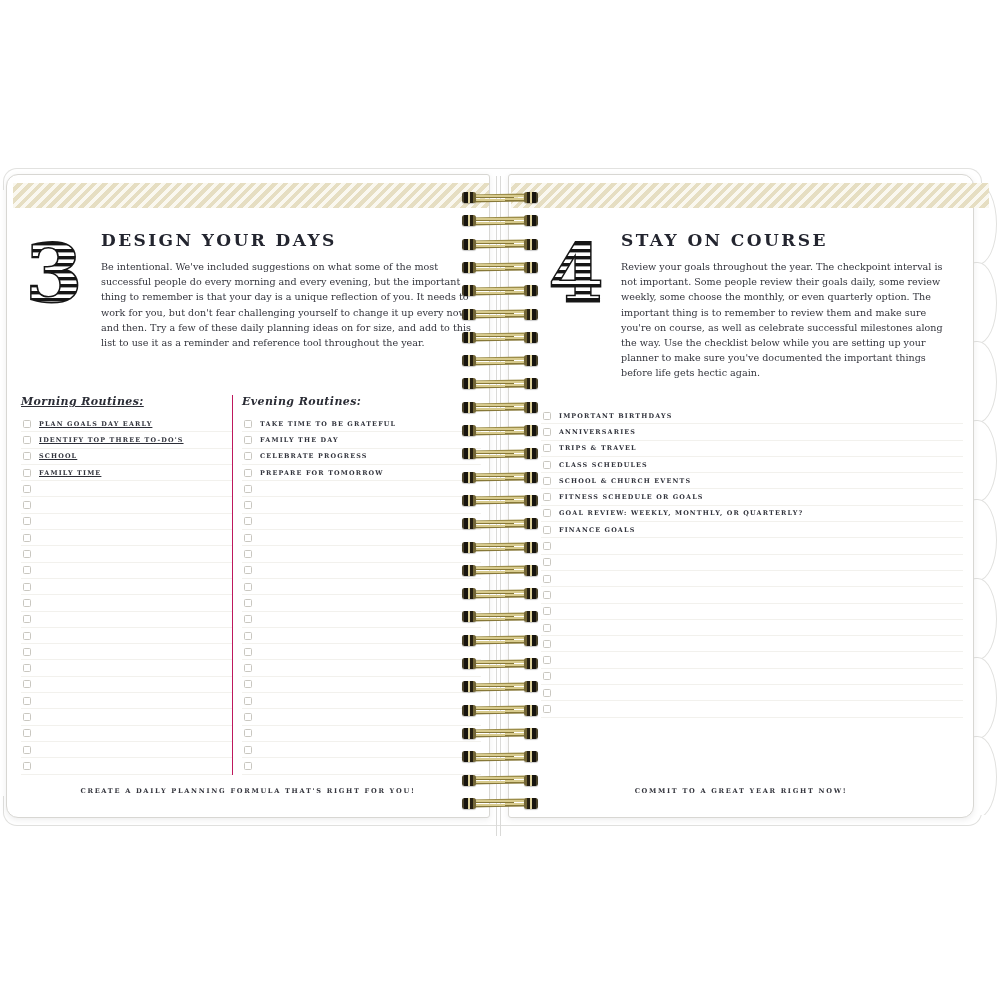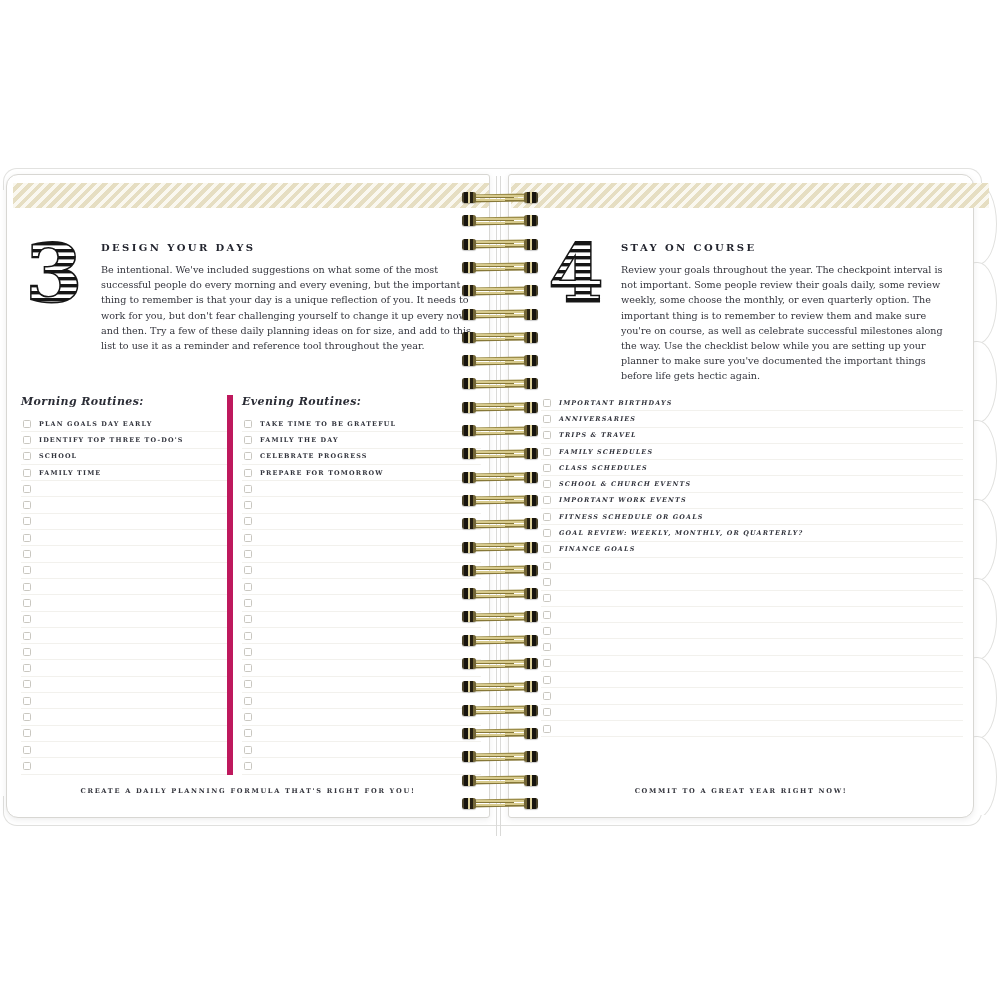--- a/index.html
+++ b/index.html
@@ -39,35 +39,35 @@
 
   
   .page-head{position:relative;display:flex;align-items:flex-start;z-index:2;}
   .page-left  .page-head{padding:50px 18px 0 12px;}
   .page-right .page-head{padding:50px 14px 0 34px;}
   .numeral{flex:none;}
   .page-left  .numeral{width:82px;}
   .page-right .numeral{width:78px;}
   .numeral svg{display:block;margin-top:10px;}
   .head-text{flex:1;padding-top:5px;}
-  .title{margin:12px 0 9px 0;font-size:10px;font-weight:700;letter-spacing:2.4px;color:#23252f;}
+  .title{margin:0 0 9px 0;font-size:17px;font-weight:700;letter-spacing:2.4px;color:#23252f;}
   .intro{margin:0;font-size:9.6px;line-height:15.2px;color:#34353d;}
   .page-left  .intro{max-width:372px;}
   .page-right .intro{max-width:356px;}
 
   
   .columns{position:absolute;left:14px;right:8px;top:220px;display:flex;z-index:2;}
-  .col1{width:212px;border-right:6px solid #be185d;}
+  .col1{width:212px;border-right:1px solid #be185d;text-decoration:underline;}
   .col2{flex:1;padding-left:9px;}
   .routines{font-style:italic;font-weight:700;font-size:11px;letter-spacing:0.4px;color:#2b2d36;height:21px;}
   .row{height:16.3px;display:flex;align-items:center;border-bottom:1px solid #f2f1ed;}
   .cb{width:8px;height:8px;border:1px solid var(--cb-border);border-radius:1.5px;
     margin:0 8px 0 2px;flex:none;background:#fff;}
   .lbl{font-size:6.4px;font-weight:700;letter-spacing:1.15px;color:#30323b;white-space:nowrap;}
-  .right-rows{position:absolute;left:32px;right:10px;top:220px;z-index:2;font-style:italic;}
+  .right-rows{position:absolute;left:32px;right:10px;top:233px;z-index:2;}
 
   .footer{position:absolute;left:0;right:0;bottom:22px;text-align:center;
     font-size:6.6px;font-weight:700;letter-spacing:1.7px;color:#33343c;z-index:2;}
 
   
   .binding{position:absolute;left:460px;top:192px;width:80px;height:630px;z-index:4;}
   .seam{position:absolute;left:36px;top:-16px;height:660px;width:5px;
     border-left:1px solid #dadad8;border-right:1px solid #dadad8;}
   .coil{position:absolute;left:2px;width:76px;height:11px;}
   .wire{position:absolute;left:9px;right:9px;top:1.5px;height:8px;transform:rotate(-1.2deg);
@@ -335,33 +335,25 @@
         <div class="row">
           <span class="cb"></span>
           <span class="lbl">ANNIVERSARIES</span>
         </div>
         <div class="row">
           <span class="cb"></span>
           <span class="lbl">TRIPS &amp; TRAVEL</span>
         </div>
         <div class="row">
           <span class="cb"></span>
-          <span class="lbl">FAMILY SCHEDULES</span>
-        </div>
-        <div class="row">
-          <span class="cb"></span>
           <span class="lbl">CLASS SCHEDULES</span>
         </div>
         <div class="row">
           <span class="cb"></span>
           <span class="lbl">SCHOOL &amp; CHURCH EVENTS</span>
-        </div>
-        <div class="row">
-          <span class="cb"></span>
-          <span class="lbl">IMPORTANT WORK EVENTS</span>
         </div>
         <div class="row">
           <span class="cb"></span>
           <span class="lbl">FITNESS SCHEDULE OR GOALS</span>
         </div>
         <div class="row">
           <span class="cb"></span>
           <span class="lbl">GOAL REVIEW: WEEKLY, MONTHLY, OR QUARTERLY?</span>
         </div>
         <div class="row">

